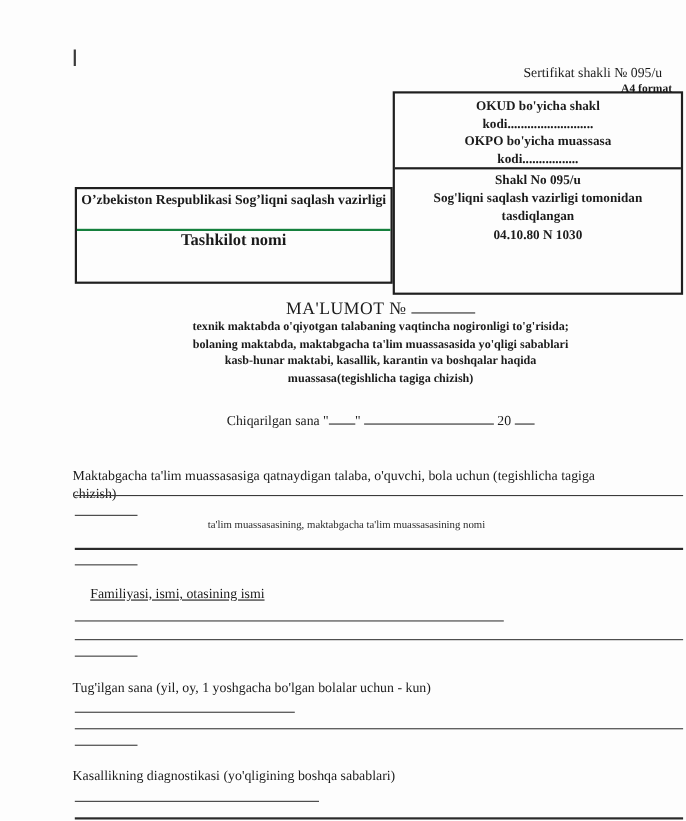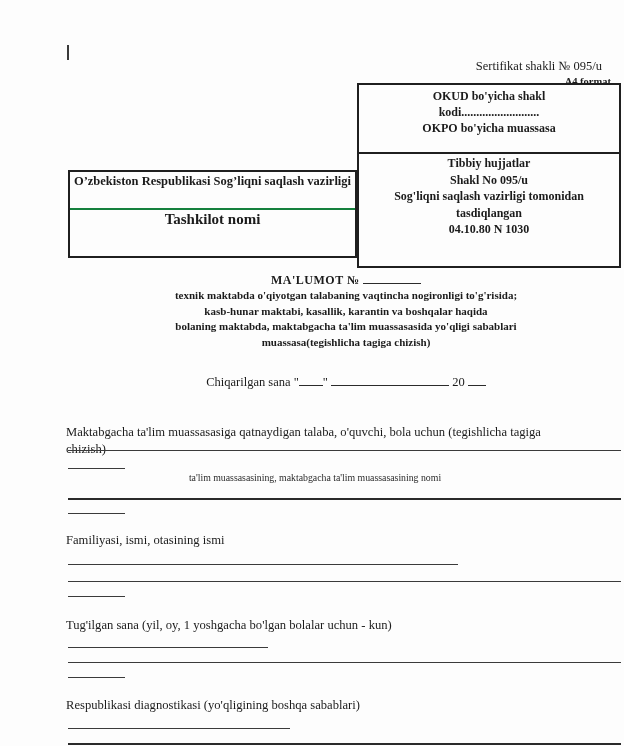--- a/index.html
+++ b/index.html
@@ -15,21 +15,21 @@
   .cursor-mark{width:2px;height:15px;background:#3a3a3a;}
   .cert-line{font-size:12.5px;}
   .format-line{font-size:10.5px;font-weight:bold;}
   .box{border:2px solid #1f1f1f;box-sizing:border-box;background:transparent;}
   .cell{text-align:center;font-weight:bold;}
   .codes-top{font-size:12px;line-height:16px;padding-top:3px;border-bottom:2px solid #1f1f1f;height:69px;box-sizing:border-box;}
   .codes-bottom{font-size:12px;line-height:16.5px;padding:1px 6px 0 6px;}
   .org-top{font-size:12.5px;line-height:17px;border-bottom:2px solid #15803d;height:38px;box-sizing:border-box;padding-top:1px;}
   .org-bottom{font-size:15px;line-height:16px;padding-top:1px;}
   .title-block{text-align:center;}
-  .title-main{font-size:12px;font-weight:bold;letter-spacing:.5px;}
+  .title-main{font-size:16px;font-weight:normal;letter-spacing:.5px;}
   .title-line{font-size:11px;font-weight:bold;line-height:15.5px;text-align:center;}
   .title-note{font-weight:bold;}
   .blank{display:inline-block;border-bottom:1.5px solid #2b2b2b;height:11px;vertical-align:baseline;}
   .issue-line{font-size:12.5px;text-align:center;}
   .body-label{font-size:12.6px;line-height:17px;}
   .wline{border-top:1.5px solid #3b3b3b;height:0;}
   .wline.thick{border-top-width:2px;border-top-color:#2a2a2a;}
   .small-note{font-size:9.8px;text-align:center;color:#2a2a2a;}
 </style>
 </head>
@@ -40,43 +40,43 @@
   <div class="abs cursor-mark" style="left:67px;top:45px;"></div>
 
   <div class="abs cert-line" style="top:59px;right:22px;">Sertifikat shakli № 095/u</div>
   <div class="abs format-line" style="top:76px;right:13px;">A4 format</div>
 
   <div class="abs box" style="left:357px;top:83px;width:264px;height:185px;">
     <div class="cell codes-top">
       <div>OKUD bo'yicha shakl</div>
       <div>kodi..........................</div>
       <div>OKPO bo'yicha muassasa</div>
+      <div>kodi.................</div>
     </div>
     <div class="cell codes-bottom">
-      <div>Tibbiy hujjatlar</div>
       <div>Shakl No 095/u</div>
       <div>Sog'liqni saqlash vazirligi tomonidan tasdiqlangan</div>
       <div>04.10.80 N 1030</div>
     </div>
   </div>
 
   <div class="abs box" style="left:68px;top:170px;width:289px;height:88px;">
     <div class="cell org-top">O’zbekiston Respublikasi Sog’liqni saqlash vazirligi</div>
     <div class="cell org-bottom">Tashkilot nomi</div>
   </div>
 
   <div class="abs title-block" style="left:68px;top:272px;width:556px;">
     <div class="title-main">
       <span>MA'LUMOT</span>
       <span>№</span>
       <span class="blank" style="width:58px;"></span>
     </div>
     <div class="title-line">texnik maktabda o'qiyotgan talabaning vaqtincha nogironligi to'g'risida;</div>
+    <div class="title-line">bolaning maktabda, maktabgacha ta'lim muassasasida yo'qligi sabablari</div>
     <div class="title-line">kasb-hunar maktabi, kasallik, karantin va boshqalar haqida</div>
-    <div class="title-line">bolaning maktabda, maktabgacha ta'lim muassasasida yo'qligi sabablari</div>
     <div class="title-line">
       <span>muassasa</span><span class="title-note">(tegishlicha tagiga chizish)</span>
     </div>
   </div>
 
   <div class="abs issue-line" style="left:68px;top:374px;width:556px;">
     <span>Chiqarilgan sana</span>
     <span>"</span><span class="blank" style="width:24px;"></span><span>"</span>
     <span class="blank" style="width:118px;"></span>
     <span>20</span>
@@ -84,27 +84,27 @@
   </div>
 
   <div class="abs body-label" style="left:66px;top:424px;width:475px;">Maktabgacha ta'lim muassasasiga qatnaydigan talaba, o'quvchi, bola uchun (tegishlicha tagiga chizish)</div>
 
   <div class="abs wline" style="left:68px;top:450px;width:553px;"></div>
   <div class="abs wline" style="left:68px;top:468px;width:57px;"></div>
   <div class="abs small-note" style="left:68px;top:472px;width:494px;">ta'lim muassasasining, maktabgacha ta'lim muassasasining nomi</div>
   <div class="abs wline thick" style="left:68px;top:498px;width:553px;"></div>
   <div class="abs wline" style="left:68px;top:513px;width:57px;"></div>
 
-  <div class="abs body-label" style="left:66px;top:532px;">Familiyasi, ismi, otasining ismi</div>
+  <div class="abs body-label" style="left:82px;top:532px;text-decoration:underline;">Familiyasi, ismi, otasining ismi</div>
   <div class="abs wline" style="left:68px;top:564px;width:390px;"></div>
   <div class="abs wline" style="left:68px;top:581px;width:553px;"></div>
   <div class="abs wline" style="left:68px;top:596px;width:57px;"></div>
 
   <div class="abs body-label" style="left:66px;top:617px;">Tug'ilgan sana (yil, oy, 1 yoshgacha bo'lgan bolalar uchun - kun)</div>
   <div class="abs wline" style="left:68px;top:647px;width:200px;"></div>
   <div class="abs wline" style="left:68px;top:662px;width:553px;"></div>
   <div class="abs wline" style="left:68px;top:677px;width:57px;"></div>
 
-  <div class="abs body-label" style="left:66px;top:697px;">Respublikasi diagnostikasi (yo'qligining boshqa sabablari)</div>
+  <div class="abs body-label" style="left:66px;top:697px;">Kasallikning diagnostikasi (yo'qligining boshqa sabablari)</div>
   <div class="abs wline" style="left:68px;top:728px;width:222px;"></div>
   <div class="abs wline thick" style="left:68px;top:743px;width:553px;"></div>
 
 </div>
 
 </body></html>

